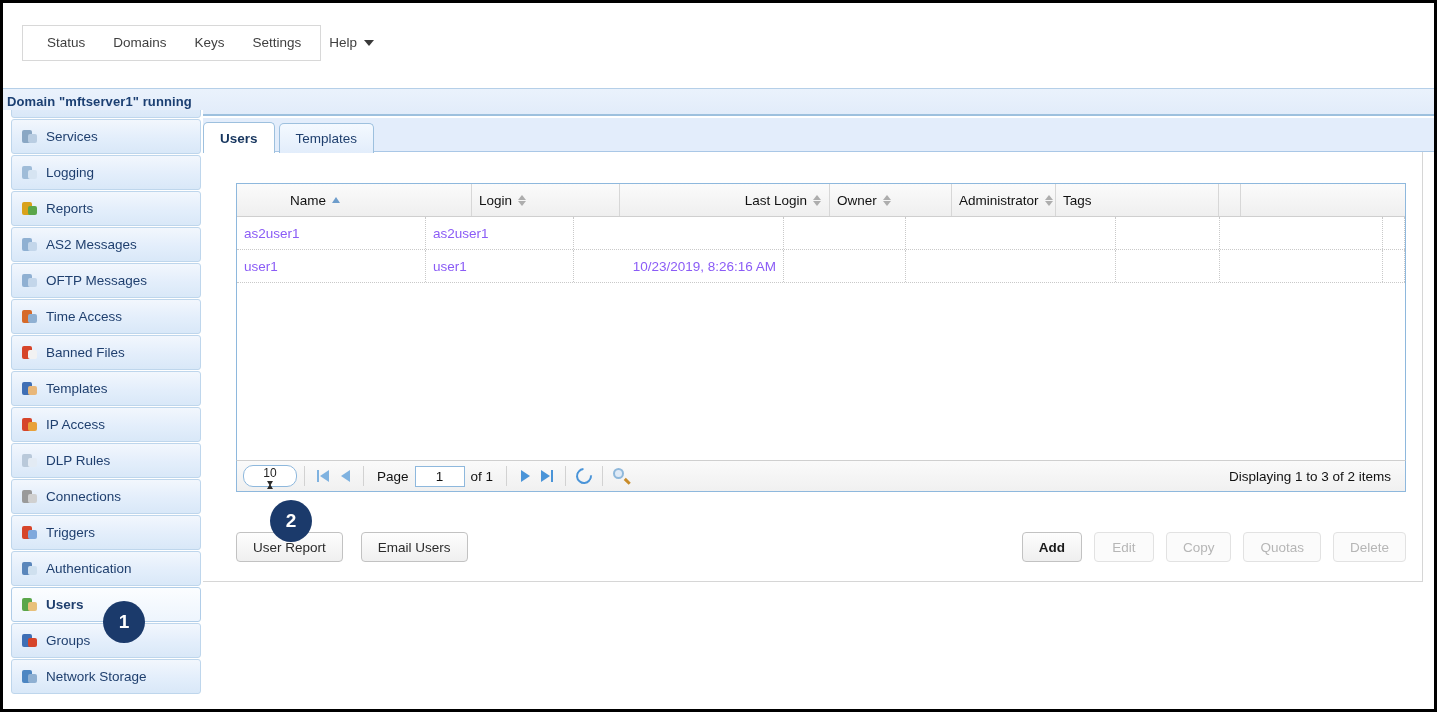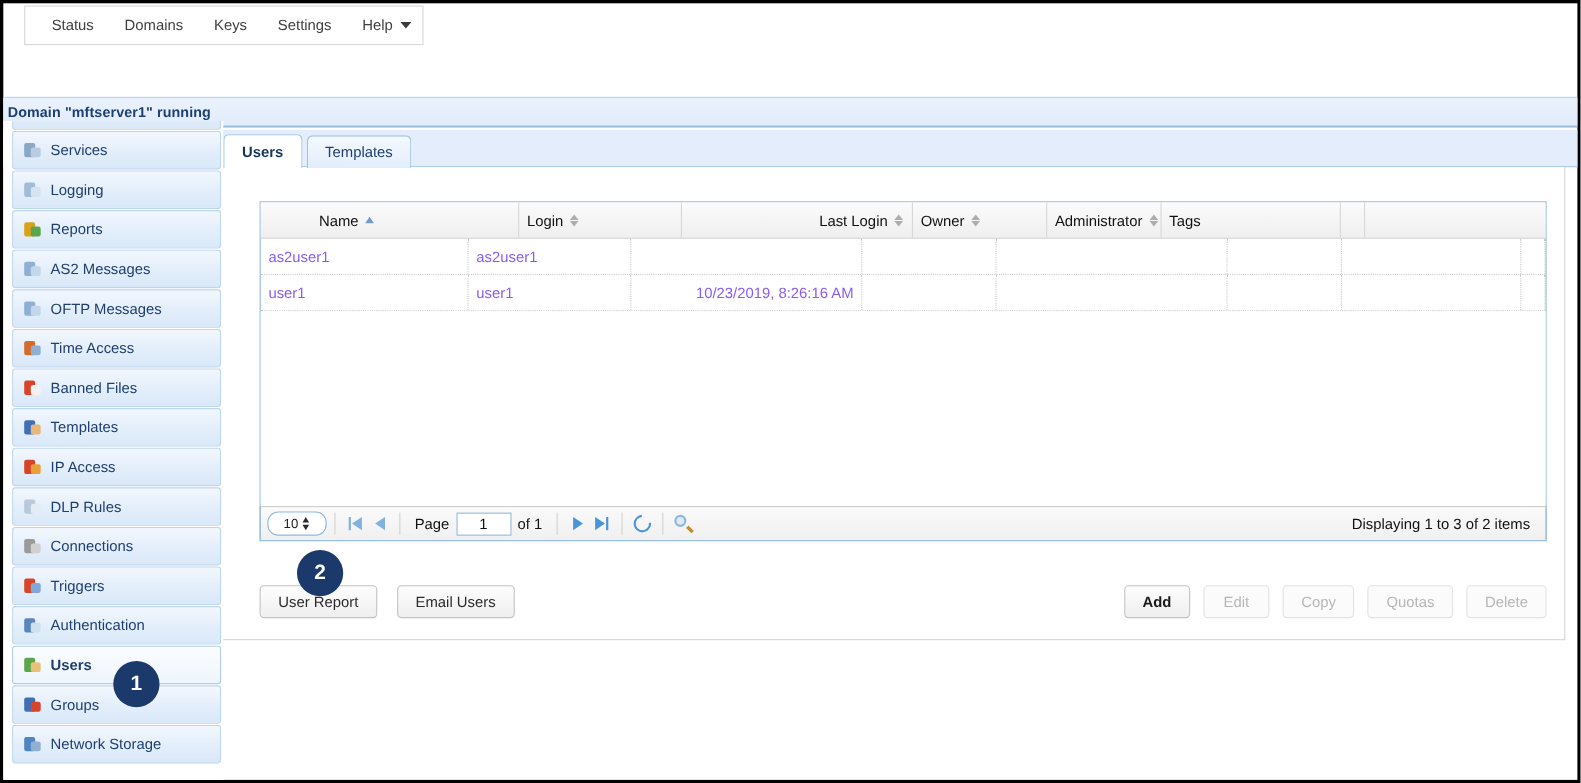--- a/index.html
+++ b/index.html
@@ -21,22 +21,22 @@
     position: absolute;
     left: 0; top: 0;
     width: 1437px; height: 712px;
     border: 3px solid #000;
     box-sizing: border-box;
   }
 
   
   .menubar {
     position: absolute;
-    left: 22px; top: 5px;
-    width: 363px; height: 36px;
+    left: 22px; top: 25px;
+    width: 299px; height: 36px;
     background: #ffffff;
     border: 1px solid #d8d8d8;
     box-sizing: border-box;
     display: flex;
     align-items: center;
     padding-left: 10px;
   }
   .menu-item {
     font-size: 13.5px;
     color: #3f3f3f;
@@ -275,20 +275,21 @@
     border-radius: 10px;
     background: #fff;
     display: flex;
     align-items: center;
     justify-content: center;
     gap: 4px;
     font-size: 12px;
     color: #222;
     padding: 0 6px;
     cursor: default;
+    flex-direction: column;
   }
   .spin {
     display: inline-block;
     width: 7px; height: 12px;
     position: relative;
   }
   .spin:before, .spin:after {
     content: ""; position: absolute; left: 0;
     border-left: 3.5px solid transparent;
     border-right: 3.5px solid transparent;

